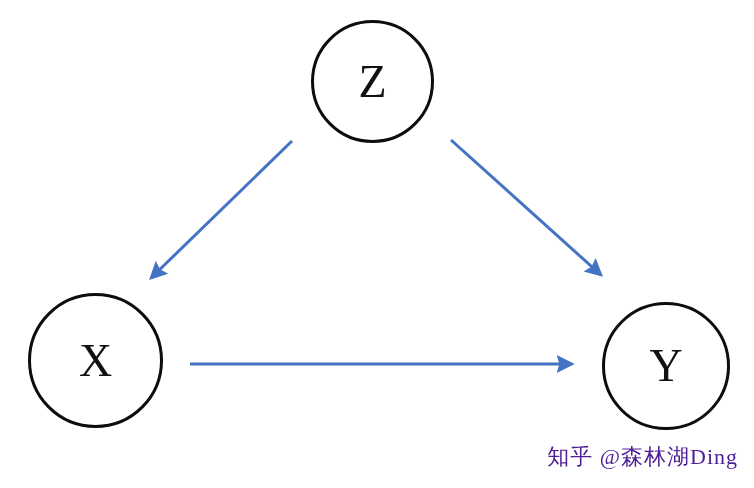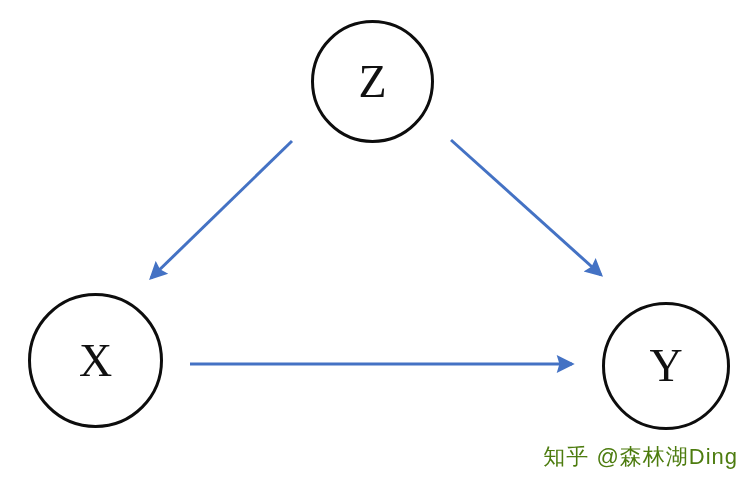--- a/index.html
+++ b/index.html
@@ -39,23 +39,23 @@
     line-height: 1;
     user-select: none;
   }
   .node-z { left: 311px; top: 20px;  width: 123px; height: 123px; }
   .node-x { left: 28px;  top: 293px; width: 135px; height: 135px; }
   .node-y { left: 602px; top: 302px; width: 128px; height: 128px; }
   .watermark {
     position: absolute;
     right: 16px;
     bottom: 16px;
-    font-family: Liberation Sans, sans-serif;
+    font-family: Liberation Serif, serif;
     font-size: 22px;
-    color: #4d7c0f;
+    color: #4c1d95;
     text-shadow: 1px 1px 0 #ffffff;
     letter-spacing: 1px;
     user-select: none;
   }
 </style>
 </head>
 <body>
 
 <div class="canvas">
 

